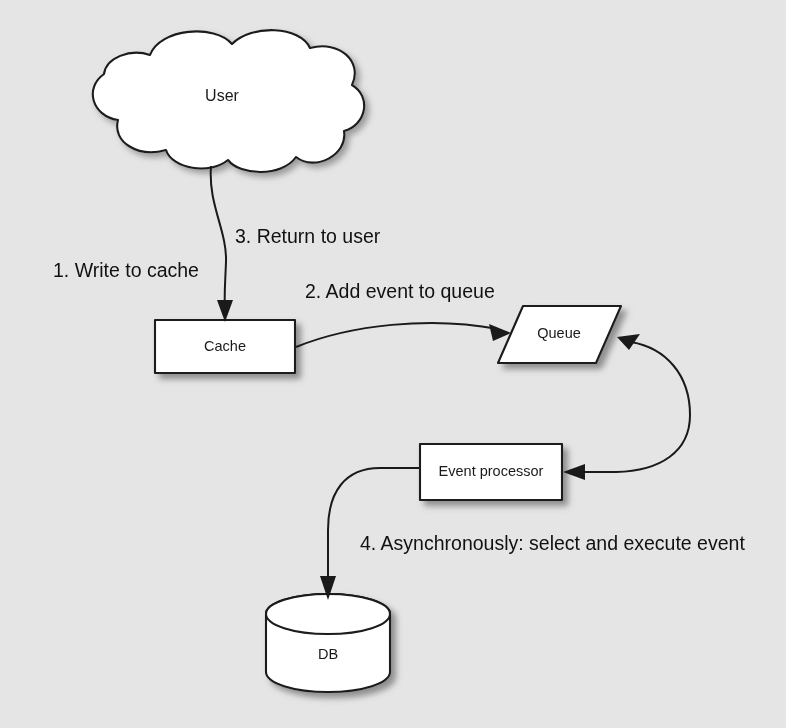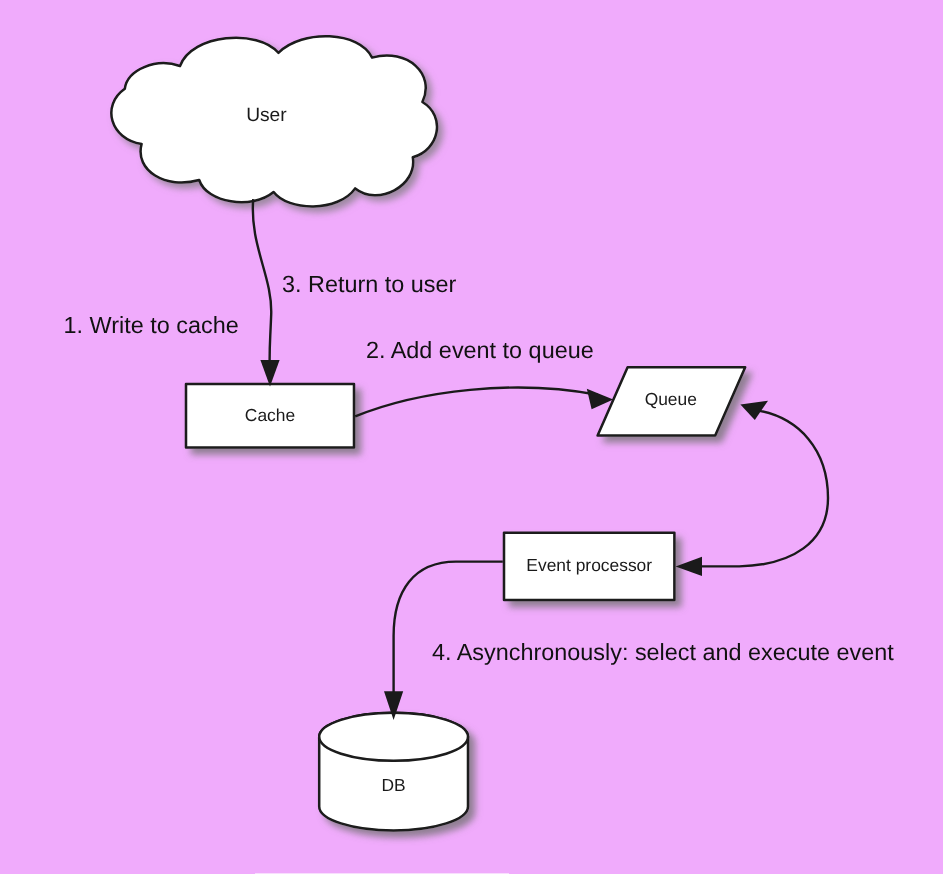--- a/index.html
+++ b/index.html
@@ -9,21 +9,21 @@
     background: #ffffff;
   }
   body {
     font-family: "Liberation Sans", sans-serif;
     color: #111111;
   }
   #canvas {
     position: relative;
     width: 786px;
     height: 728px;
-    background: #f0abfc;
+    background: #e5e5e5;
     overflow: hidden;
   }
   #diagram-svg {
     position: absolute;
     left: 0;
     top: 0;
     width: 786px;
     height: 728px;
     display: block;
   }

